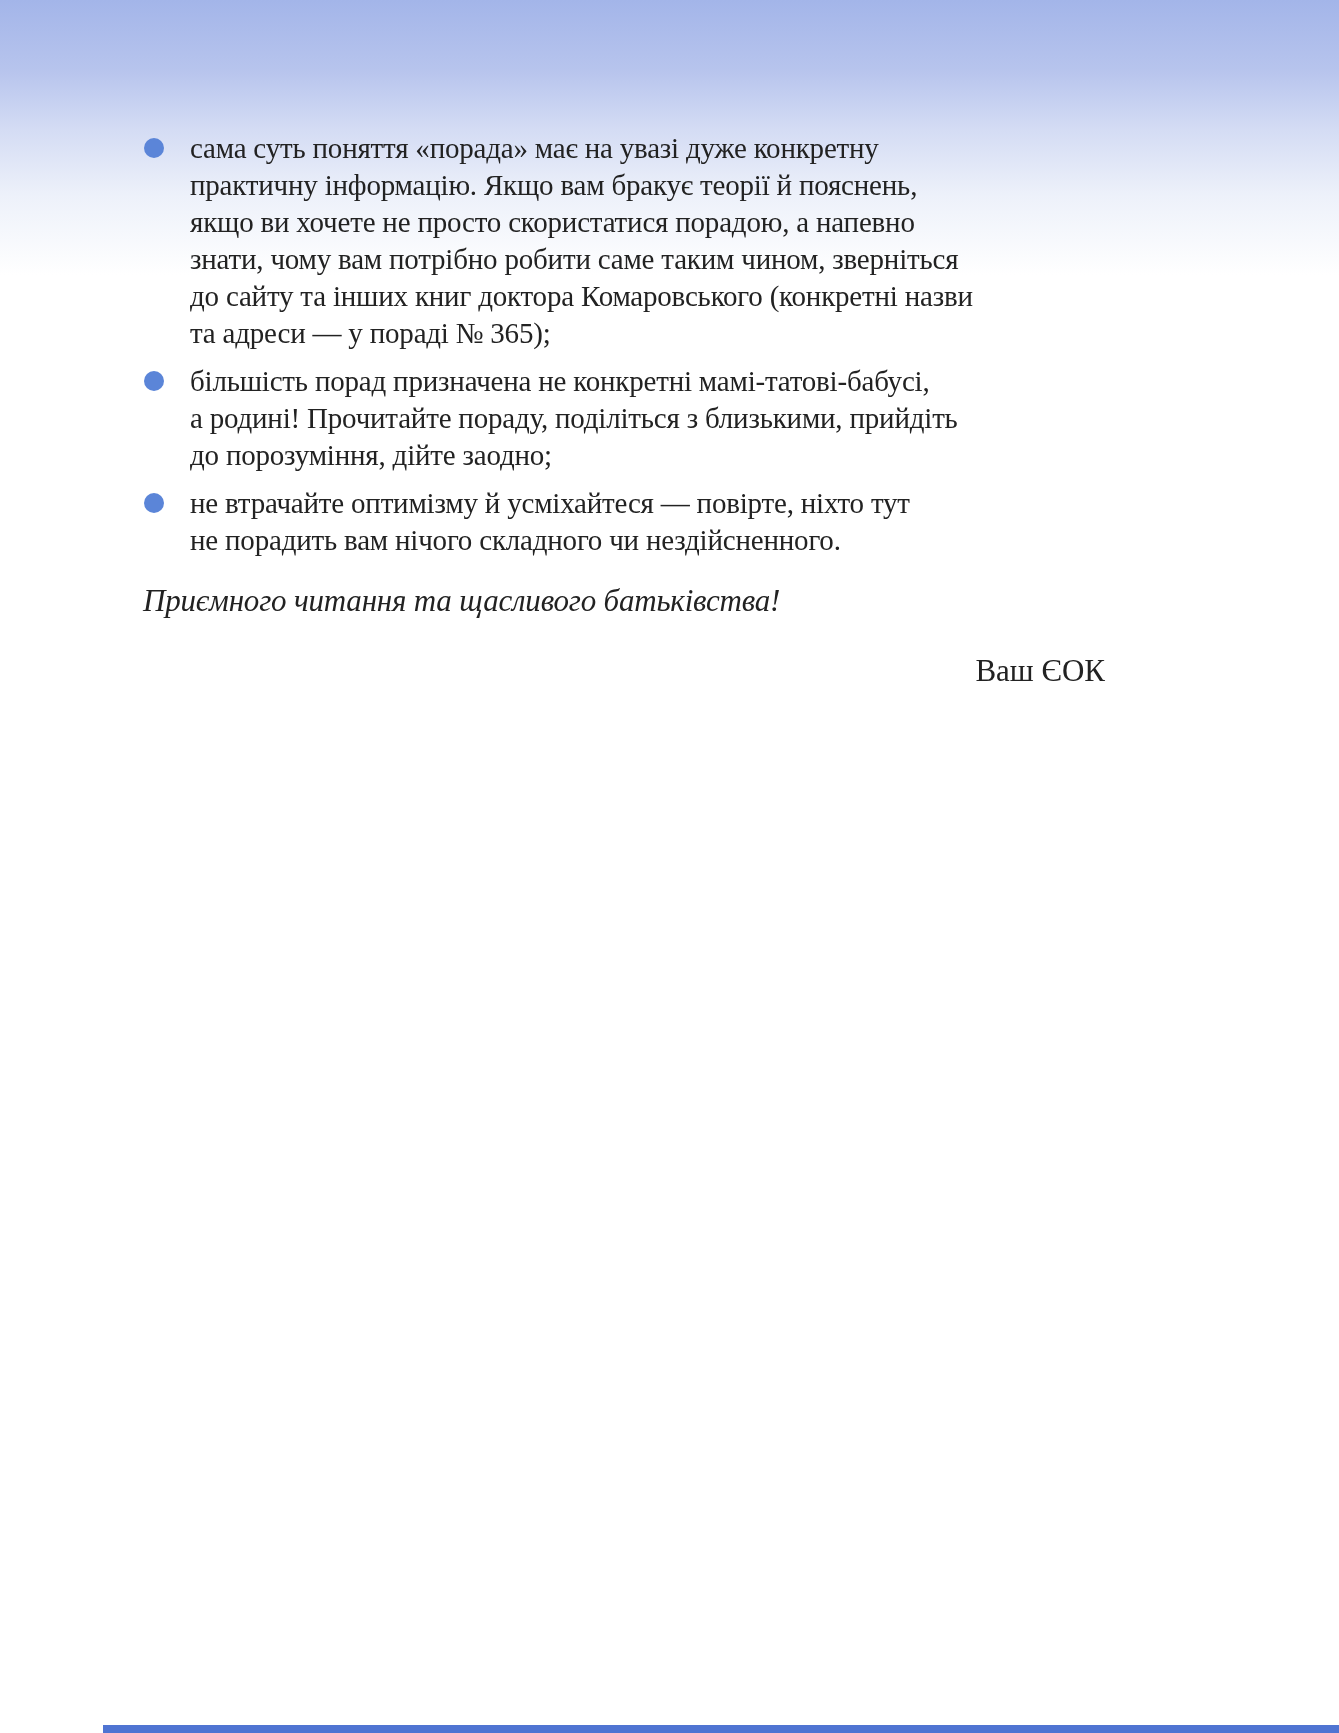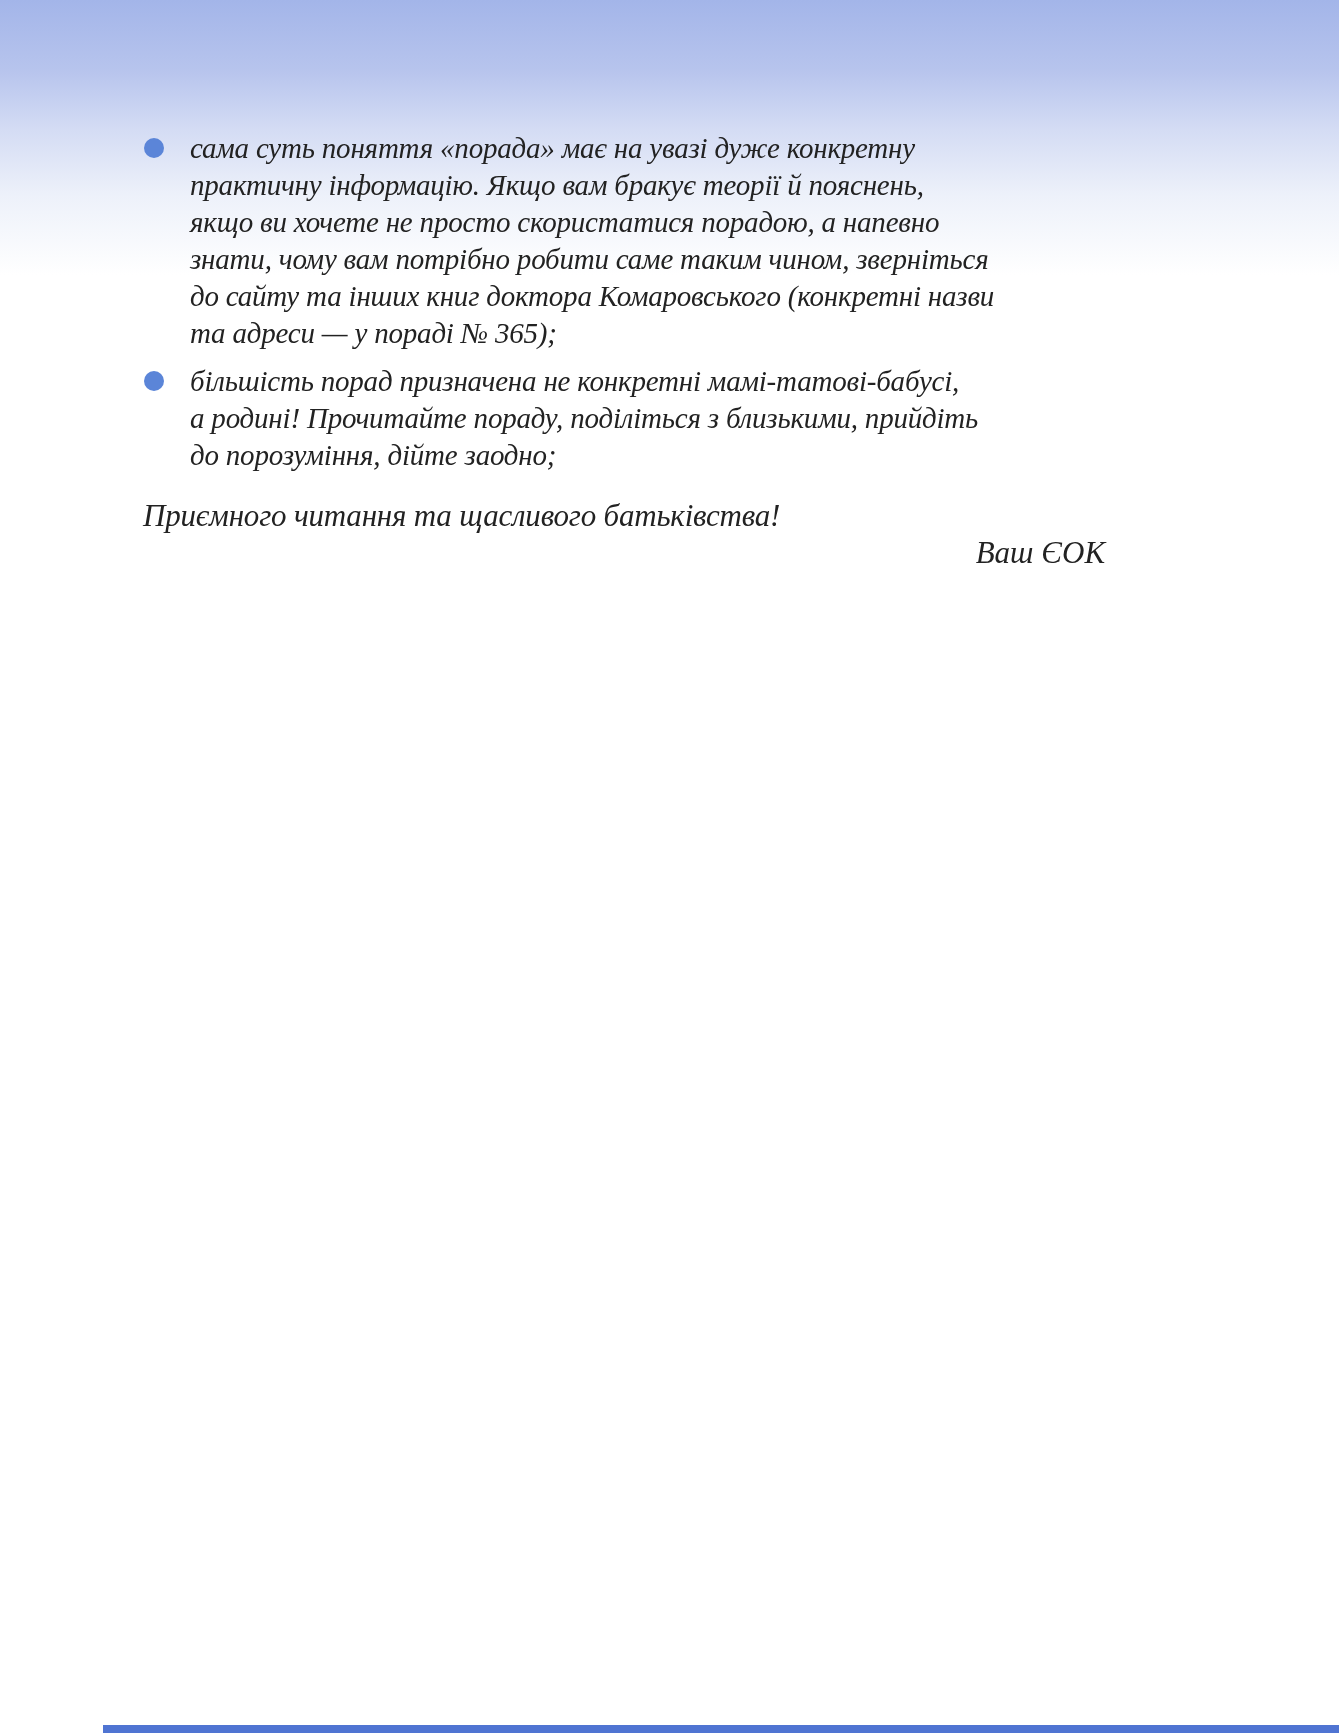--- a/index.html
+++ b/index.html
@@ -58,33 +58,32 @@
     width: 20px;
     height: 20px;
     border-radius: 50%;
     background: #5b85d8;
   }
   .bullet-text {
     white-space: pre-line;
     font-size: 29px;
     line-height: 37px;
     letter-spacing: -0.2px;
-    font-style: italic;
   }
   .closing-line {
     margin-top: 23px;
     font-style: italic;
     font-size: 31px;
     line-height: 37px;
     letter-spacing: -0.2px;
     margin-left: 20px;
   }
   .signature {
+    margin-top: 33px;
     text-align: right;
-    font-style: italic;
     font-size: 31px;
     line-height: 37px;
     padding-right: 10px;
   }
 </style>
 </head>
 <body>
 
 <div class="header-gradient"></div>
 
@@ -98,20 +97,25 @@
 знати, чому вам потрібно робити саме таким чином, зверніться
 до сайту та інших книг доктора Комаровського (конкретні назви
 та адреси — у пораді № 365);</div>
     </li>
     <li class="bullet-item">
       <span class="dot"></span>
       <div class="bullet-text">більшість порад призначена не конкретні мамі-татові-бабусі,
 а родині! Прочитайте пораду, поділіться з близькими, прийдіть
 до порозуміння, дійте заодно;</div>
     </li>
+    <li class="bullet-item">
+      <span class="dot"></span>
+      <div class="bullet-text">не втрачайте оптимізму й усміхайтеся — повірте, ніхто тут
+не порадить вам нічого складного чи нездійсненного.</div>
+    </li>
   </ul>
 
   <div class="closing-line">Приємного читання та щасливого батьківства!</div>
 
   <div class="signature">Ваш ЄОК</div>
 </div>
 
 <div class="bottom-bar"></div>
 
 </body></html>

